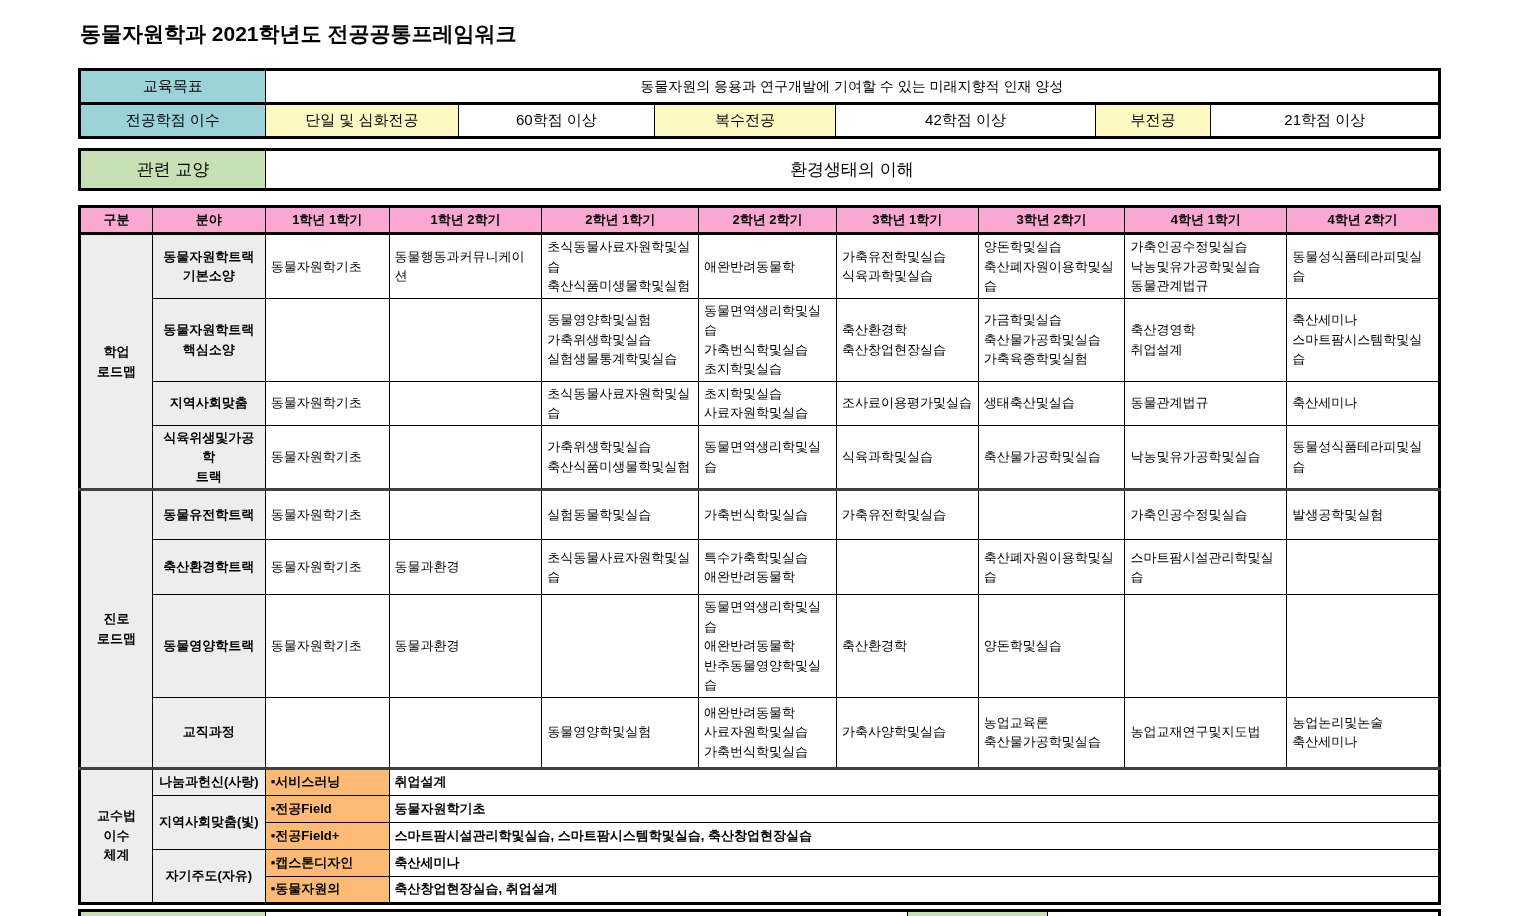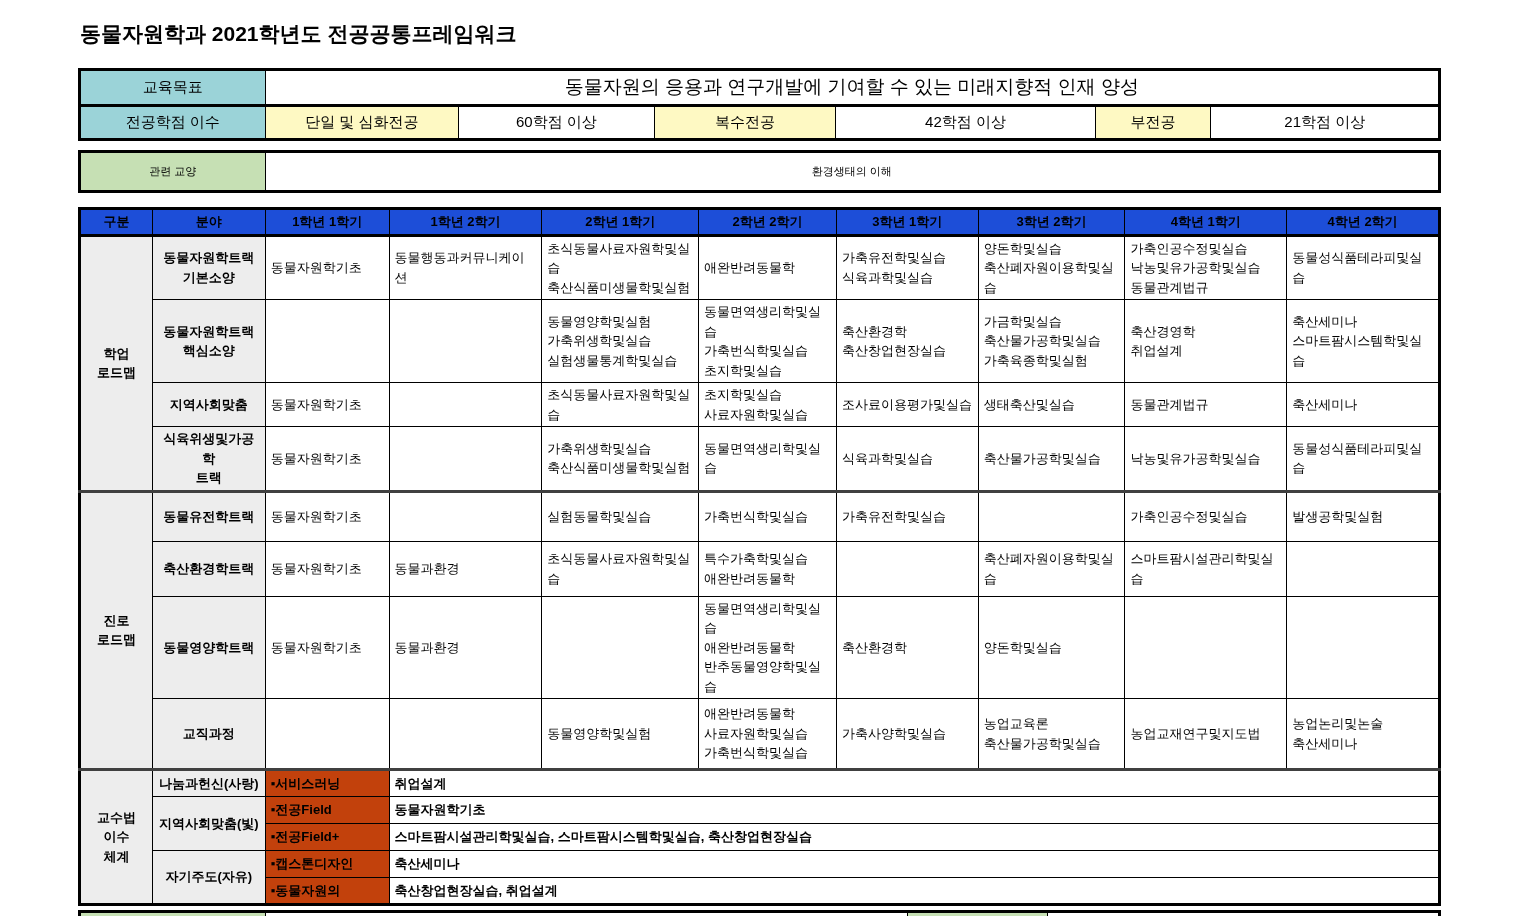--- a/index.html
+++ b/index.html
@@ -10,34 +10,34 @@
   table.tbl { border-collapse:collapse; table-layout:fixed; border:3px solid #000; }
   .tbl td { border:1px solid #000; padding:2px 5px; font-size:13px; vertical-align:middle;
             white-space:pre-line; overflow:hidden; line-height:1.5; }
   .c { text-align:center; }
   .l { text-align:left; }
   .bold { font-weight:normal; }
 
   .teal  { background:#9bd3d8; }
   .lteal { background:#fef9c3; }
   .green { background:#c6e0b4; }
-  .hdr   { background:#1d4ed8; font-weight:bold; text-align:center; font-size:13.5px; border-bottom:3px solid #000 !important; }
+  .hdr   { background:#f9a8d4; font-weight:bold; text-align:center; font-size:13.5px; border-bottom:3px solid #000 !important; }
   .group { background:#ededed; font-weight:bold; text-align:center; font-size:14px; line-height:1.6; }
   .track { background:#ededed; font-weight:bold; text-align:center; font-size:13.5px; }
   .course { text-align:left; font-size:13px; }
-  .method { background:#c2410c; font-weight:bold; text-align:left; }
+  .method { background:#fdba74; font-weight:bold; text-align:left; }
   .pcourse { font-weight:bold; text-align:left; }
 
   .goal-table { margin-bottom:9px; }
   .goal-table td { font-size:15px; }
-  .goal-table .goal-text { font-size:19px; }
+  .goal-table .goal-text { font-size:14px; }
   .goal-table tr.first td { border-bottom:3px solid #000; }
 
   .liberal-table { margin-bottom:14px; }
-  .liberal-table td { font-size:11px; }
+  .liberal-table td { font-size:17px; }
 
   .main-table { margin-bottom:4px; }
   tr.sec-top td { border-top:3px solid #404040; }
 
   .footer-table td { font-size:14px; }
 </style>
 </head>
 <body>
 
 <div class="page">

